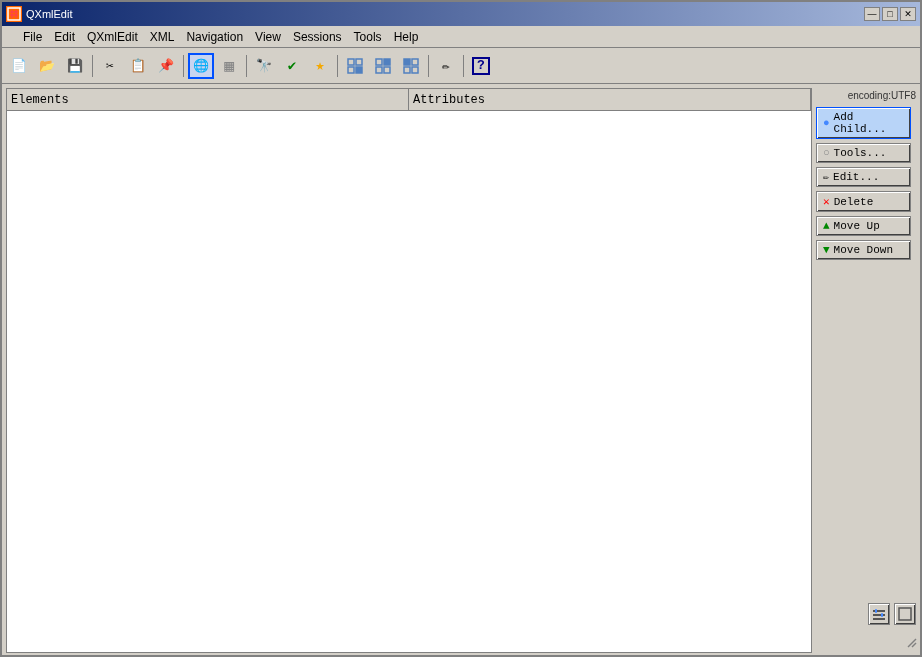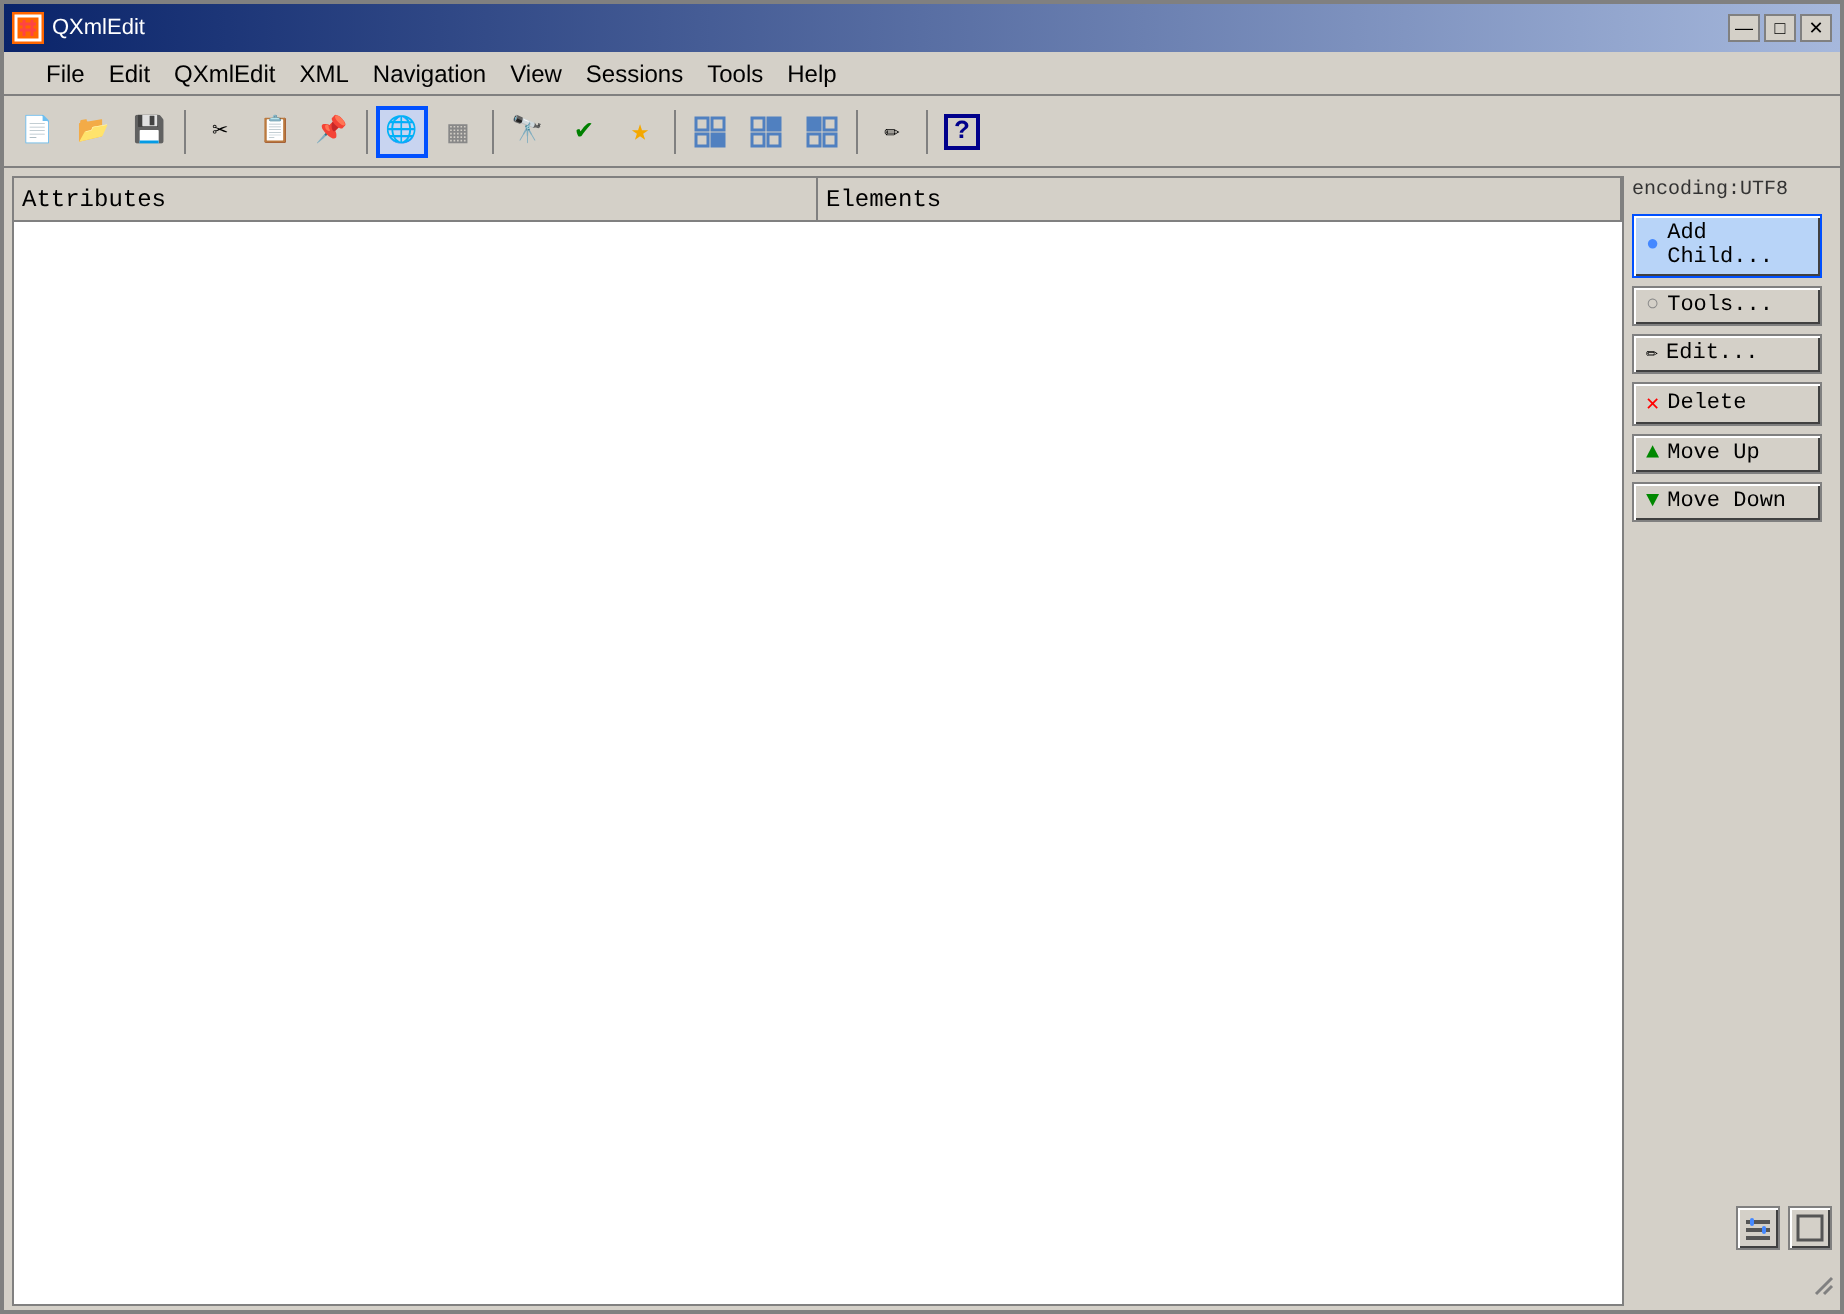--- a/index.html
+++ b/index.html
@@ -175,23 +175,24 @@
     }
     
     .right-panel {
       width: 100px;
       display: flex;
       flex-direction: column;
       gap: 4px;
       position: relative;
     }
     .encoding-label {
-      font-family: Liberation Mono, monospace;
+      font-family: Liberation Sans, sans-serif;
       font-size: 10px;
       color: #333;
+      text-align: right;
       padding: 2px 0;
     }
     .right-btn {
       width: 95px;
       padding: 3px 6px;
       background: #d4d0c8;
       border: 1px solid #808080;
       font-family: 'Courier New', monospace;
       font-size: 11px;
       cursor: pointer;
@@ -348,22 +349,22 @@
   <div class="toolbar-btn" title="Help">
     <span style="display:inline-flex;align-items:center;justify-content:center;width:18px;height:18px;border:2px solid #00008b;background:#d4d0c8;font-size:13px;font-weight:bold;color:#00008b;">?</span>
   </div>
 </div>
 
 <div class="main-area">
 
 
   <div class="center-panel">
     <div class="table-header">
+      <div class="table-header-cell">Elements</div>
       <div class="table-header-cell">Attributes</div>
-      <div class="table-header-cell">Elements</div>
     </div>
     <div class="table-body"></div>
   </div>
 
   <div class="right-panel">
     <div class="encoding-label">encoding:UTF8</div>
 
     <button class="right-btn highlighted">
       <span style="color:#4488ff;">●</span>
       <span>Add Child...</span>

